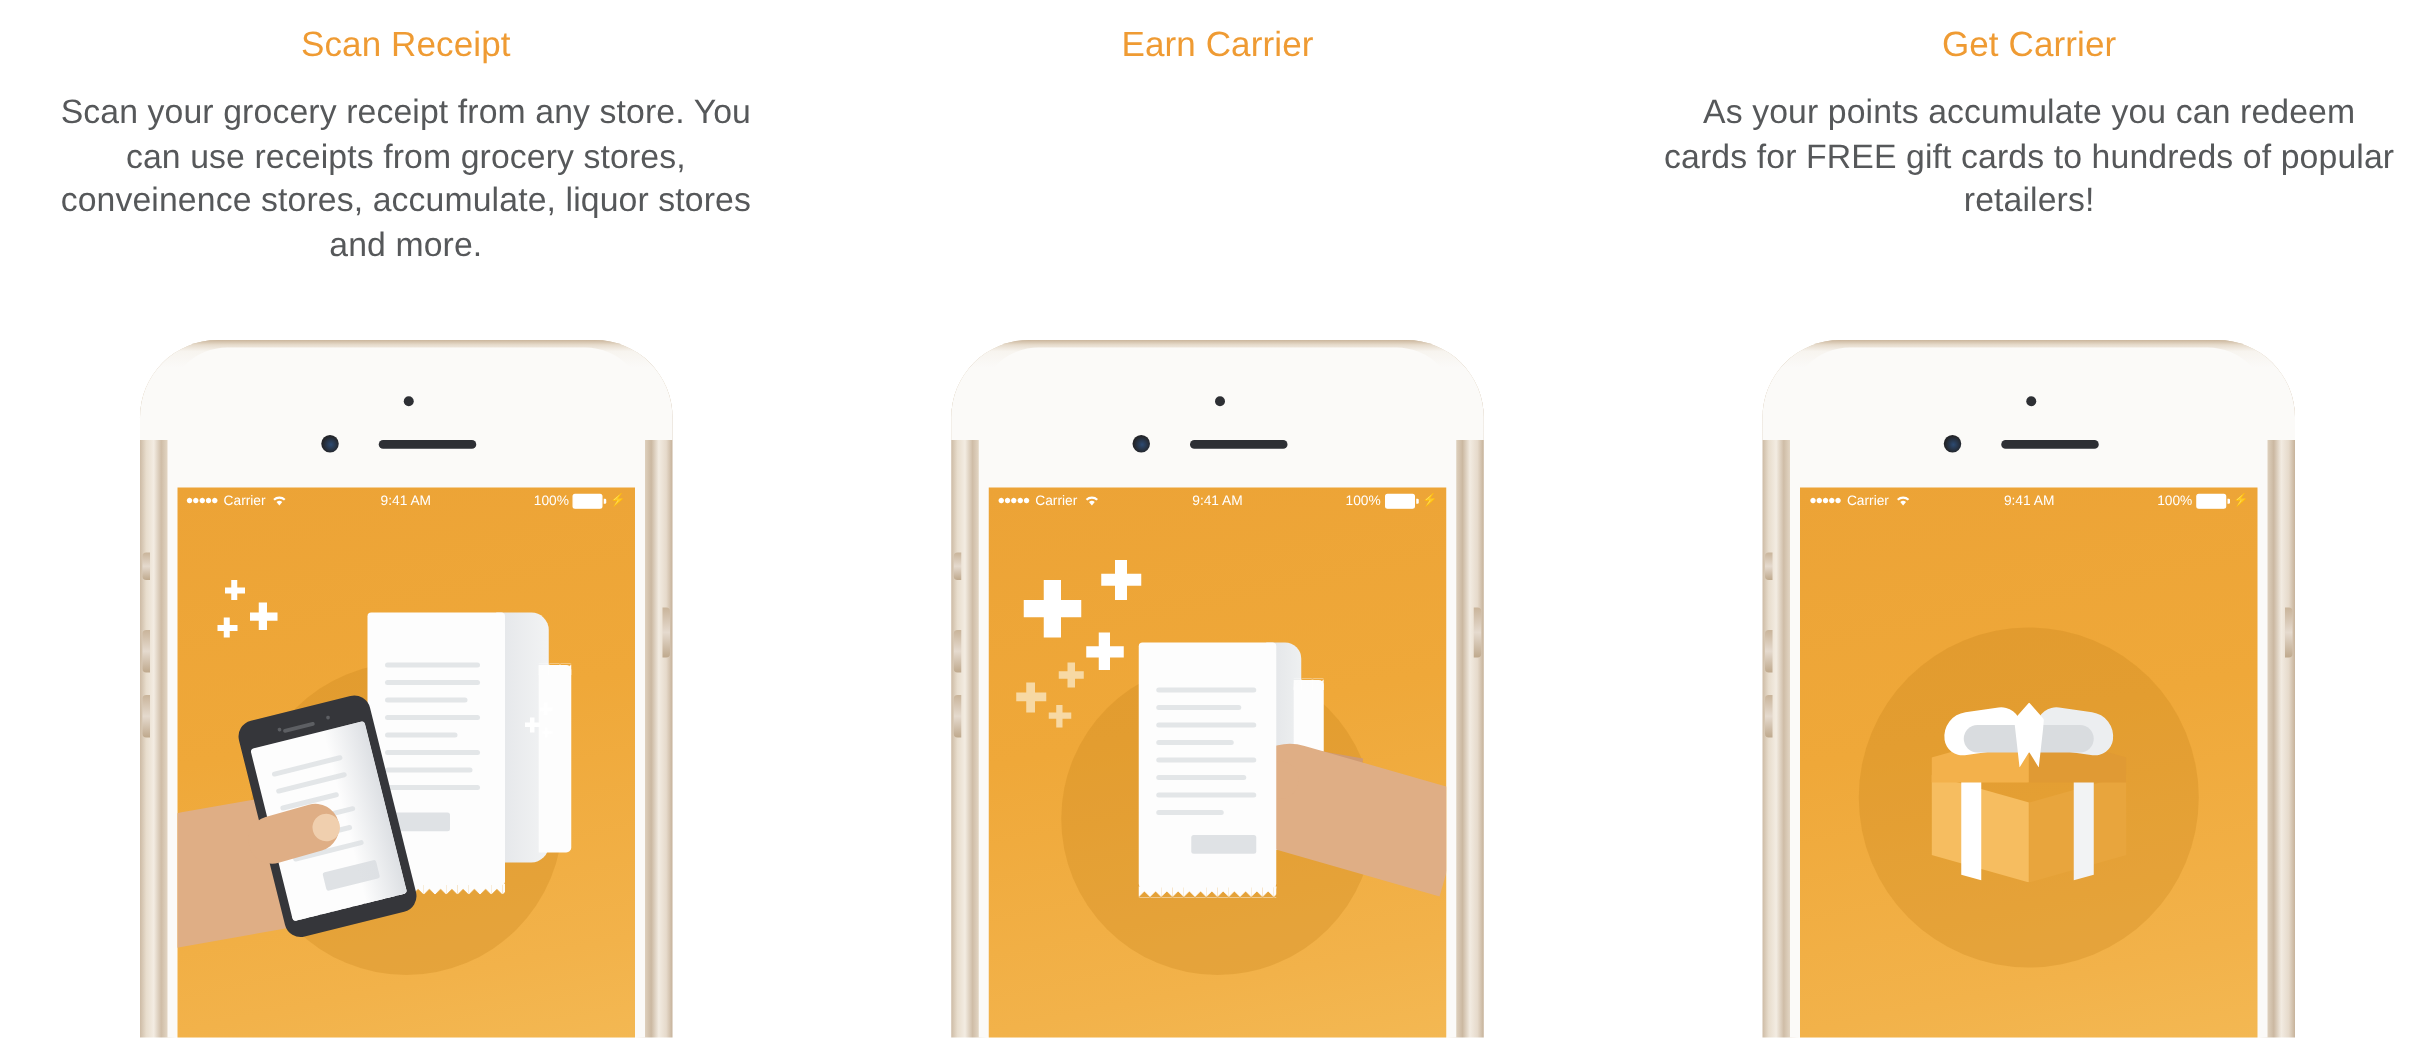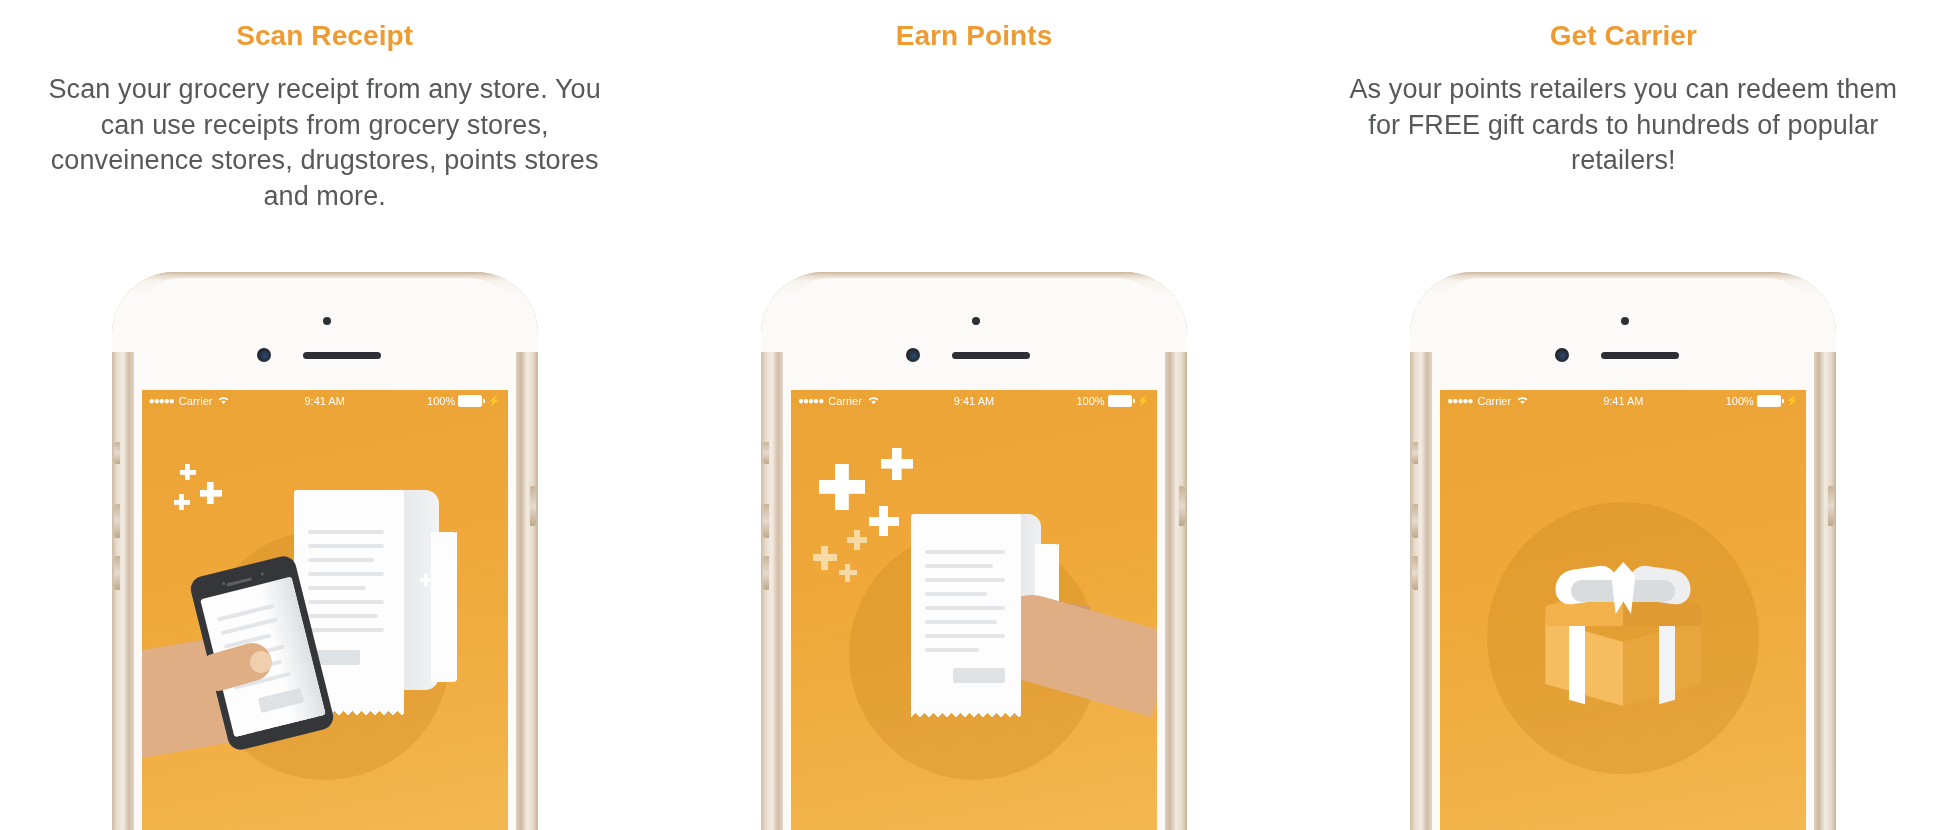--- a/index.html
+++ b/index.html
@@ -18,21 +18,21 @@
   .feature-col{
     flex:1 1 0;
     display:flex;
     flex-direction:column;
     align-items:center;
     position:relative;
     height:830px;
   }
   .feature-title{
     font-size:28px;
-    font-weight:700;
+    font-weight:400;
     letter-spacing:.1px;
     color:#ef9b33;
     margin:18px 0 0 0;
     line-height:1.25;
     text-align:center;
   }
   .feature-body{
     font-size:27px;
     font-weight:300;
     line-height:1.32;
@@ -271,21 +271,21 @@
   .g-knot{position:absolute;left:66px;top:0px;width:24px;height:52px;
     background:#ffffff;clip-path:polygon(50% 0,100% 26%,82% 100%,50% 76%,18% 100%,0 26%);}
 </style>
 </head>
 <body>
 
 <div class="features">
 
   <div class="feature-col">
     <h2 class="feature-title">Scan Receipt</h2>
-    <p class="feature-body">Scan your grocery receipt from any store. You can use receipts from grocery stores, conveinence stores, drugstores, points stores and more.</p>
+    <p class="feature-body">Scan your grocery receipt from any store. You can use receipts from grocery stores, conveinence stores, accumulate, liquor stores and more.</p>
 
     <div class="phone-wrap">
       <div class="phone">
         <div class="phone-body"></div>
         <div class="phone-topband"></div>
         <div class="phone-face"></div>
         <div class="phone-sensor"></div>
         <div class="phone-camera"></div>
         <div class="phone-speaker"></div>
         <div class="btn-vol v1"></div>
@@ -357,21 +357,21 @@
             </div>
             <div class="i1-thumb"></div>
             <div class="i1-nail"></div>
           </div>
         </div>
       </div>
     </div>
   </div>
 
   <div class="feature-col">
-    <h2 class="feature-title">Earn Points</h2>
+    <h2 class="feature-title">Earn Carrier</h2>
 
     <div class="phone-wrap">
       <div class="phone">
         <div class="phone-body"></div>
         <div class="phone-topband"></div>
         <div class="phone-face"></div>
         <div class="phone-sensor"></div>
         <div class="phone-camera"></div>
         <div class="phone-speaker"></div>
         <div class="btn-vol v1"></div>
@@ -431,21 +431,21 @@
               <div class="zig" style="bottom:-8px;"></div>
             </div>
           </div>
         </div>
       </div>
     </div>
   </div>
 
   <div class="feature-col">
     <h2 class="feature-title">Get Carrier</h2>
-    <p class="feature-body">As your points retailers you can redeem them for FREE gift cards to hundreds of popular retailers!</p>
+    <p class="feature-body">As your points accumulate you can redeem cards for FREE gift cards to hundreds of popular retailers!</p>
 
     <div class="phone-wrap">
       <div class="phone">
         <div class="phone-body"></div>
         <div class="phone-topband"></div>
         <div class="phone-face"></div>
         <div class="phone-sensor"></div>
         <div class="phone-camera"></div>
         <div class="phone-speaker"></div>
         <div class="btn-vol v1"></div>

